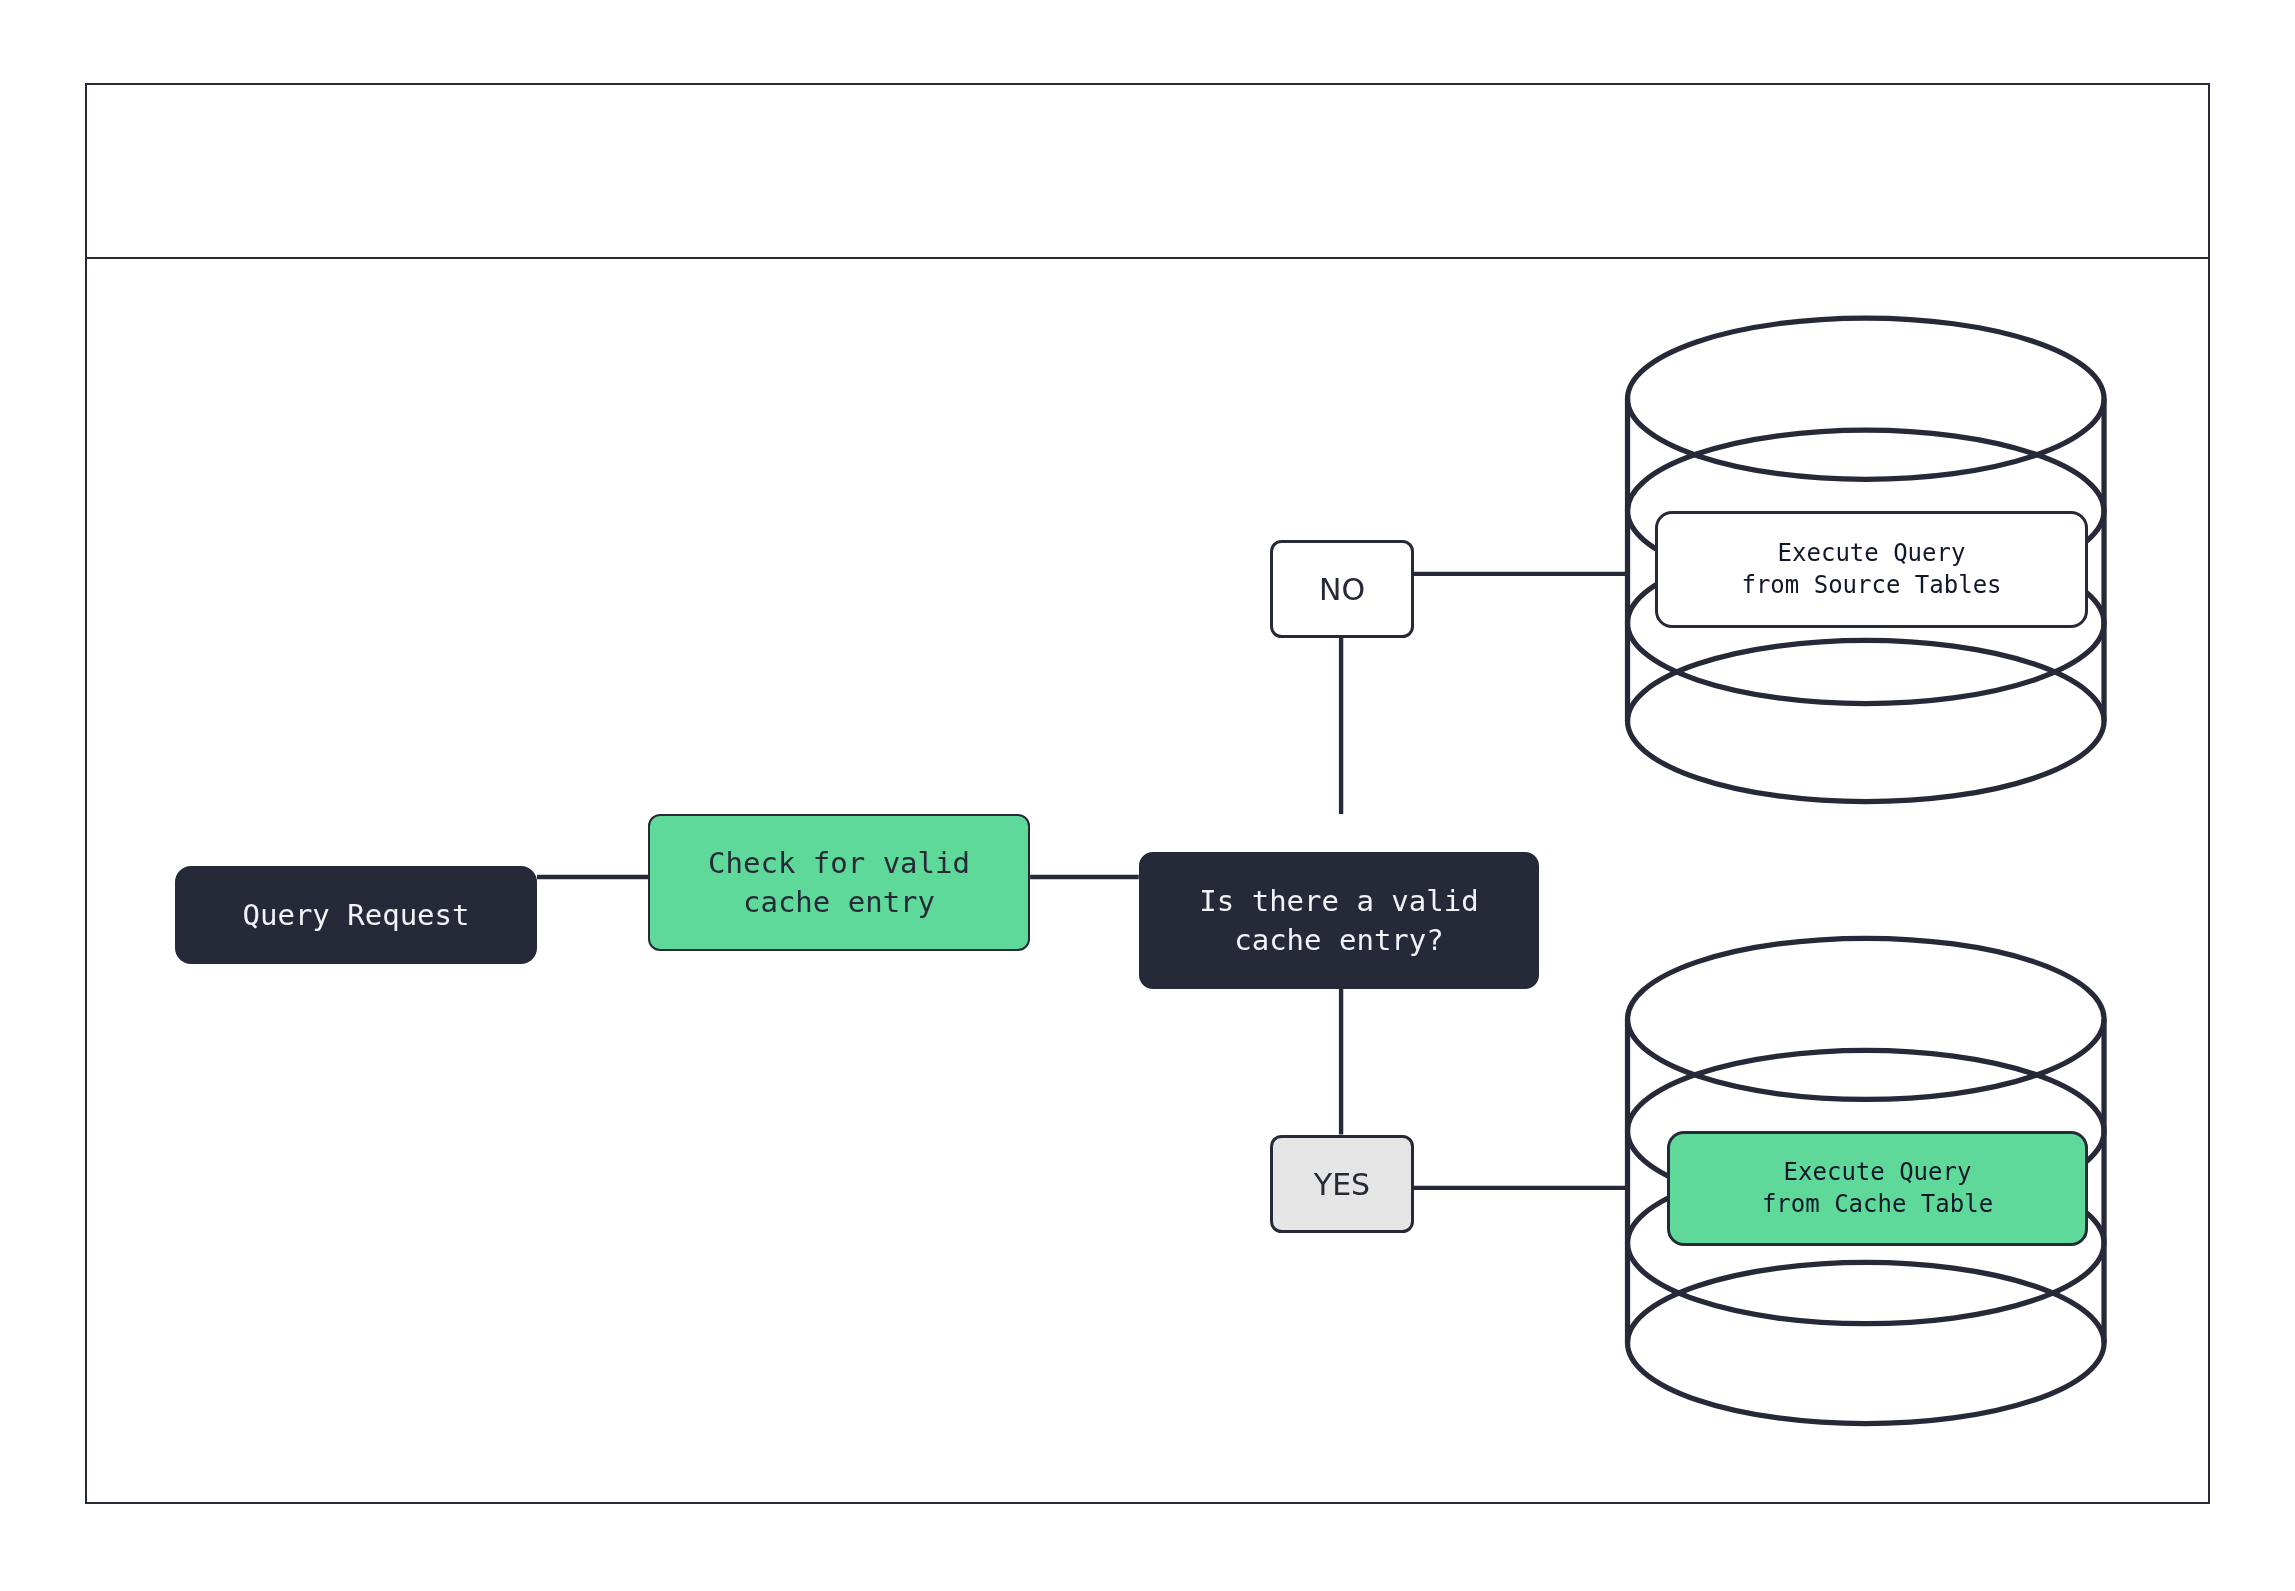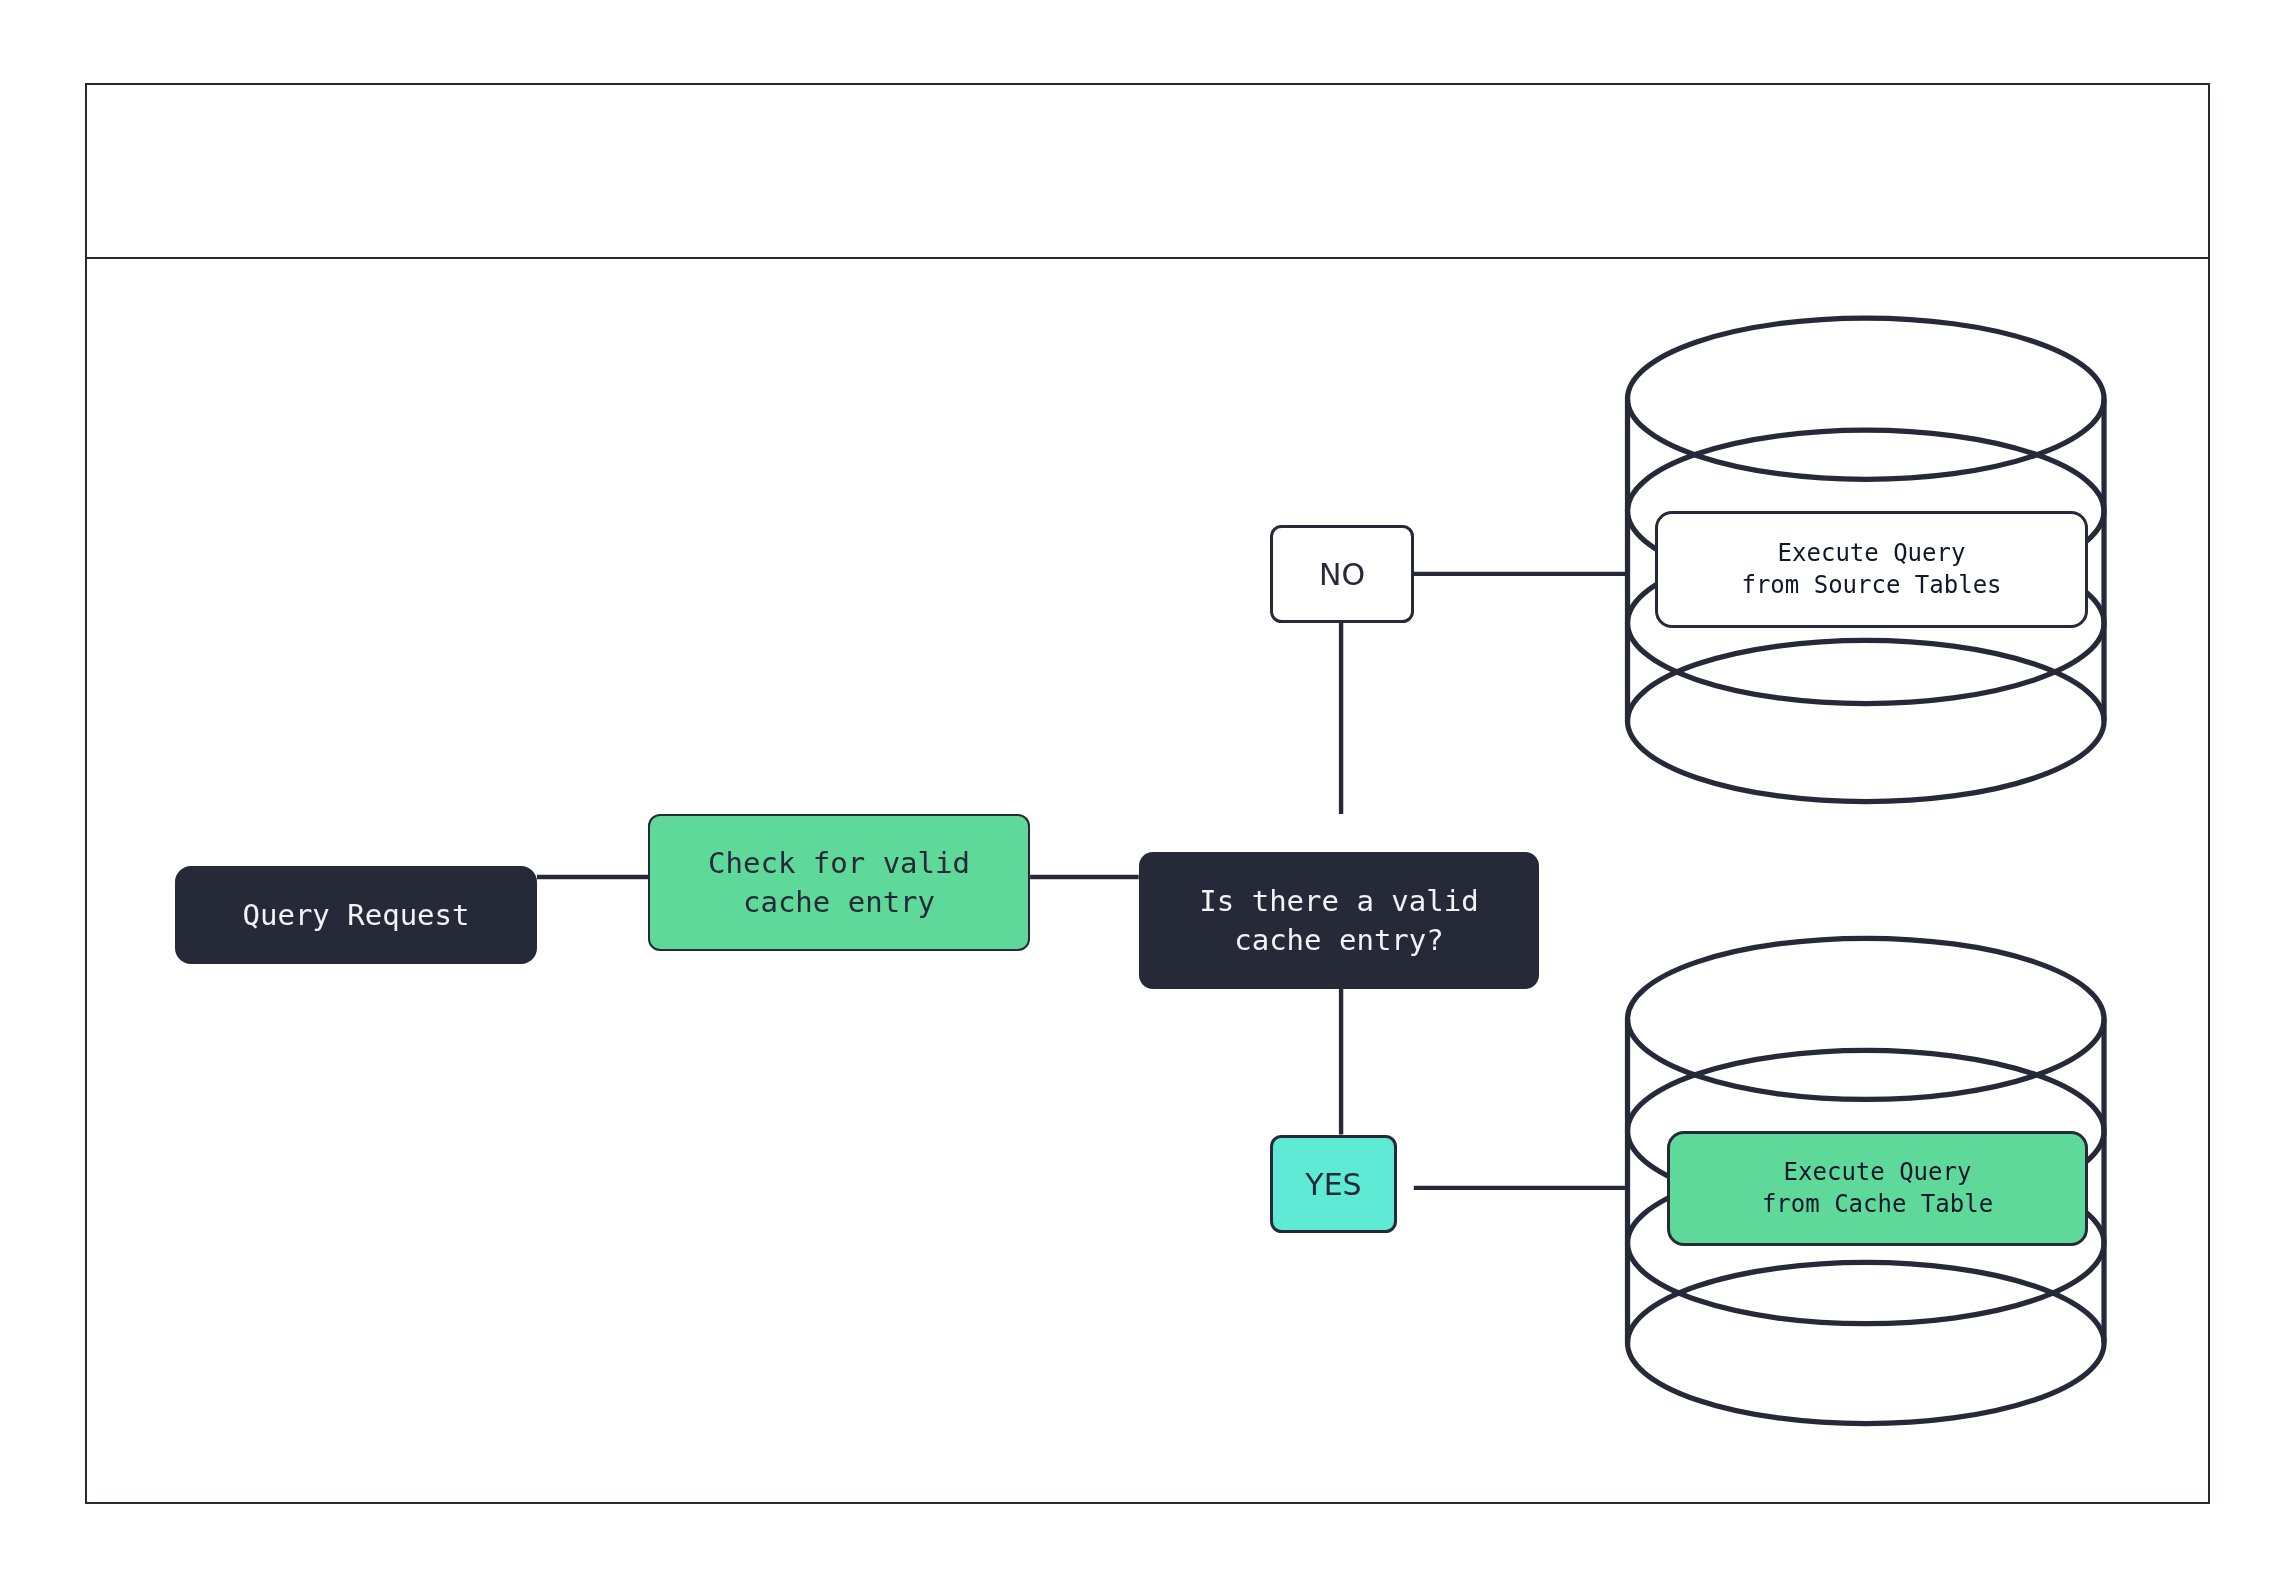--- a/index.html
+++ b/index.html
@@ -102,22 +102,22 @@
     box-sizing: border-box;
     display: flex;
     align-items: center;
     justify-content: center;
     font-family: "DejaVu Sans", sans-serif;
     font-size: 30px;
     border-radius: 11.4px;
     border: 3.5px solid #262938;
     color: #262938;
   }
-  #label-no  { left: 1270px; top: 525px;  width: 144px; height: 98px; background: #ffffff; }
-  #label-yes { left: 1270px; top: 1135px; width: 127px; height: 98px; background: #5eead4; }
+  #label-no  { left: 1270px; top: 540px;  width: 144px; height: 98px; background: #ffffff; }
+  #label-yes { left: 1270px; top: 1135px; width: 144px; height: 98px; background: #e5e5e5; }
 
   
   .cyl-label {
     position: absolute;
     box-sizing: border-box;
     display: flex;
     align-items: center;
     justify-content: center;
     text-align: center;
     font-family: "DejaVu Sans Mono", "Liberation Mono", monospace;

